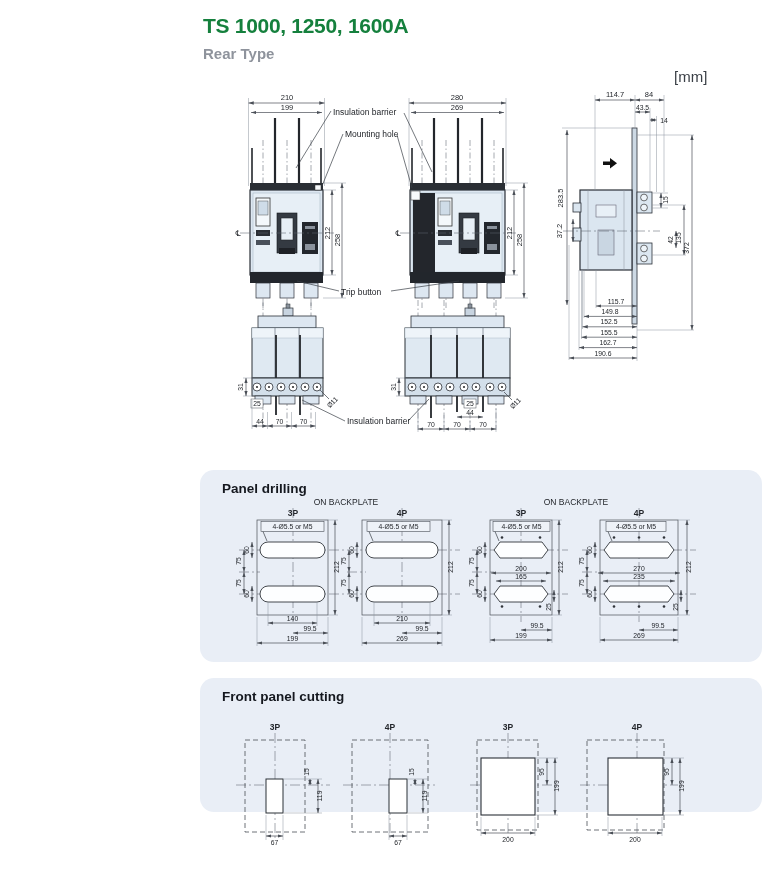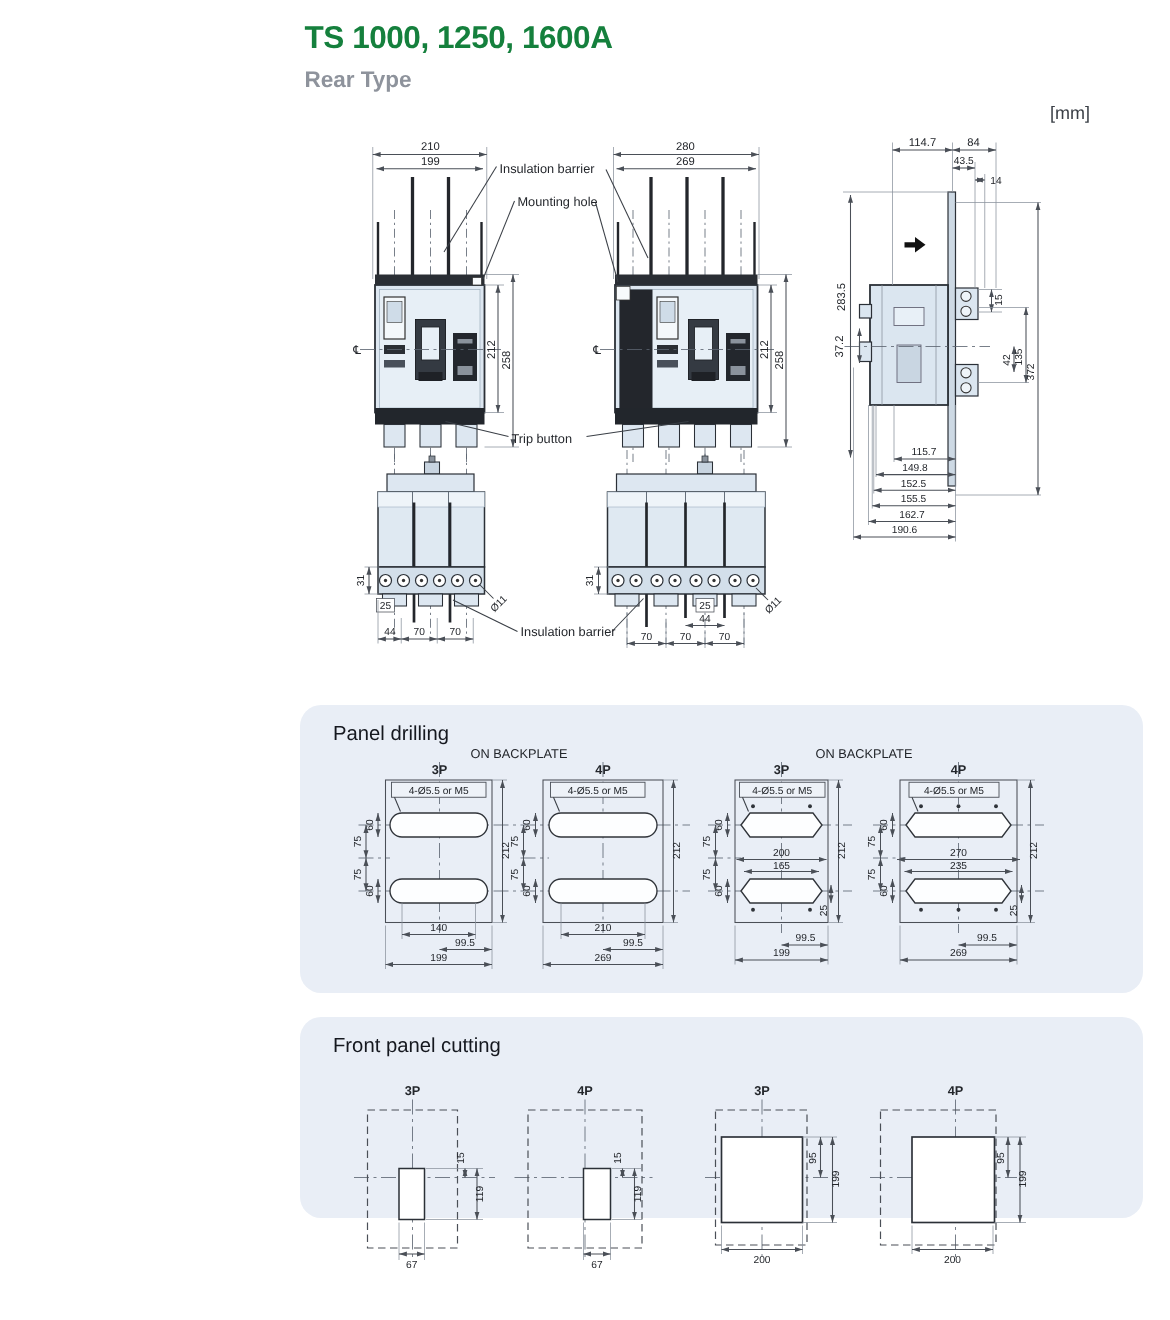--- a/index.html
+++ b/index.html
@@ -1,23 +1,23 @@
 <!DOCTYPE html>
 <html><head>
 <meta charset="utf-8">
 <style>
   html,body { margin:0; padding:0; background:#ffffff; }
   body { width:780px; height:880px; position:relative; font-family:"Liberation Sans",sans-serif; overflow:hidden; }
   .page-title { position:absolute; left:203px; top:14px; font-size:21px; font-weight:bold; color:#15803d; letter-spacing:-0.3px; }
   .page-subtitle { position:absolute; left:203px; top:26px; font-size:15px; font-weight:bold; color:#8e939c;margin-top:19px; }
-  .units { position:absolute; left:700px; top:68px; font-size:12px; color:#3a3f46; }
+  .units { position:absolute; left:674px; top:68px; font-size:15px; color:#3a3f46; }
   .panel { position:absolute; left:200px; width:562px; background:#e9eef6; border-radius:14px; }
   .panel-drilling { top:470px; height:192px; }
   .panel-cutting { top:678px; height:134px; }
-  .panel-title { position:absolute; left:22px; top:11px; font-size:13.5px; font-weight:normal; color:#15181f;text-align:right; }
+  .panel-title { position:absolute; left:22px; top:11px; font-size:13.5px; font-weight:bold; color:#15181f;text-align:right; }
   .panel svg, .techsvg { position:absolute; left:0; top:0; }
   
   .dl { stroke:#4a4f57; stroke-width:.7; fill:none; marker-start:url(#ars); marker-end:url(#are); }
   .dx { stroke:#8a929c; stroke-width:.5; fill:none; }
   .ld { stroke:#3a3f46; stroke-width:.7; fill:none; }
   .cl { stroke:#5b6470; stroke-width:.55; fill:none; stroke-dasharray:10 3 2 3; }
   .pl { stroke:#5b6470; stroke-width:.55; fill:none; stroke-dasharray:6 2.5 1.5 2.5; }
   text { text-anchor:middle; fill:#23262b; }
   .dt { font-size:7.5px; }
   .dts { font-size:6.8px; }

